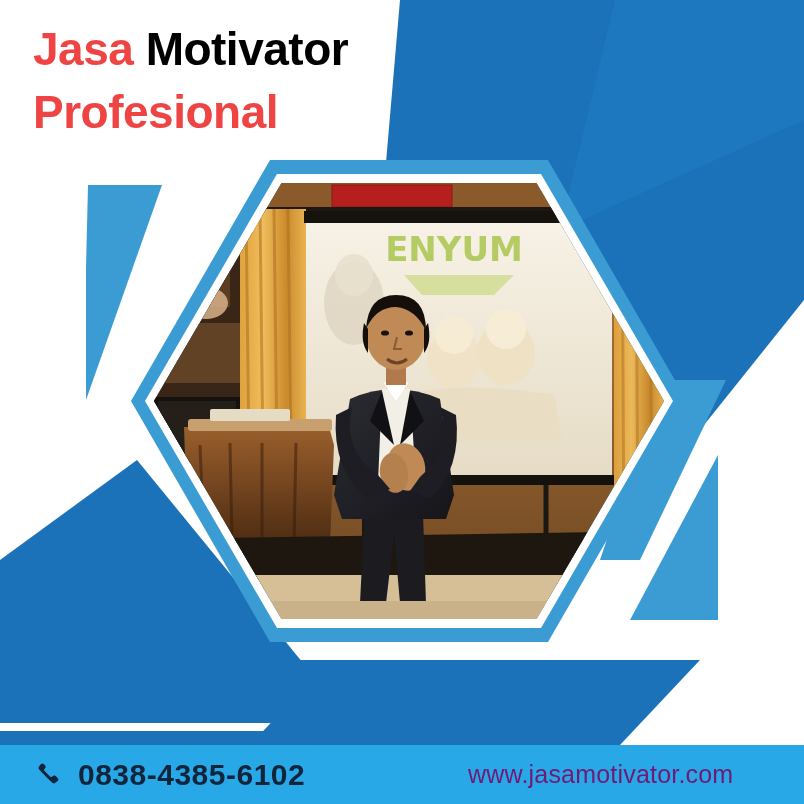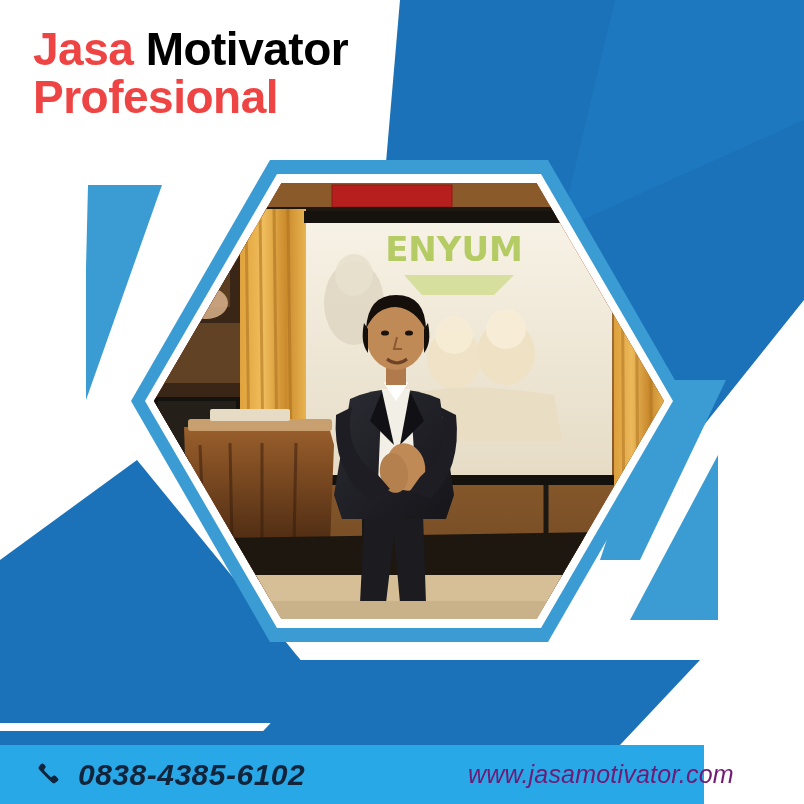--- a/index.html
+++ b/index.html
@@ -40,21 +40,21 @@
     letter-spacing: -0.5px;
   }
   .headline-line {
     font-size: 46px;
     font-weight: bold;
     white-space: nowrap;
     margin: 0;
     padding: 0;
   }
   .headline-line.l2 {
-    margin-top: 1px;
+    margin-top: 16px;
   }
   .word-dark { color: #ef4444; }
   .word-accent { color: #000000; }
 
   
   .hex-wrap {
     position: absolute;
     left: 131px;
     top: 160px;
     width: 556px;
@@ -74,42 +74,41 @@
     background: #ffffff;
     -webkit-clip-path: polygon(25% 0%, 75% 0%, 100% 50%, 75% 100%, 25% 100%, 0% 50%);
     clip-path: polygon(25% 0%, 75% 0%, 100% 50%, 75% 100%, 25% 100%, 0% 50%);
   }
   .hex-photo {
     position: absolute;
     left: 23px; top: 23px; right: 23px; bottom: 23px;
     overflow: hidden;
     -webkit-clip-path: polygon(25% 0%, 75% 0%, 100% 50%, 75% 100%, 25% 100%, 0% 50%);
     clip-path: polygon(25% 0%, 75% 0%, 100% 50%, 75% 100%, 25% 100%, 0% 50%);
-    background: #b91c1c;
+    background: #0ea5e9;
     text-align: right;
   }
   .photo-svg {
     position: absolute;
     left: 0; top: 0;
     width: 100%;
     height: 100%;
   }
 
   
   .footer {
     position: absolute;
     left: 0;
     bottom: 0;
-    width: 704px;
+    width: 804px;
     height: 59px;
     background: #29a8e8;
     z-index: 60;
     display: flex;
     align-items: center;
-    font-style: italic;
   }
   .footer-topstrip {
     position: absolute;
     left: 0;
     top: -14px;
     width: 360px;
     height: 14px;
     background: #1b72b8;
     -webkit-clip-path: polygon(0 0, 100% 0, 88% 100%, 0 100%);
     clip-path: polygon(0 0, 100% 0, 88% 100%, 0 100%);

